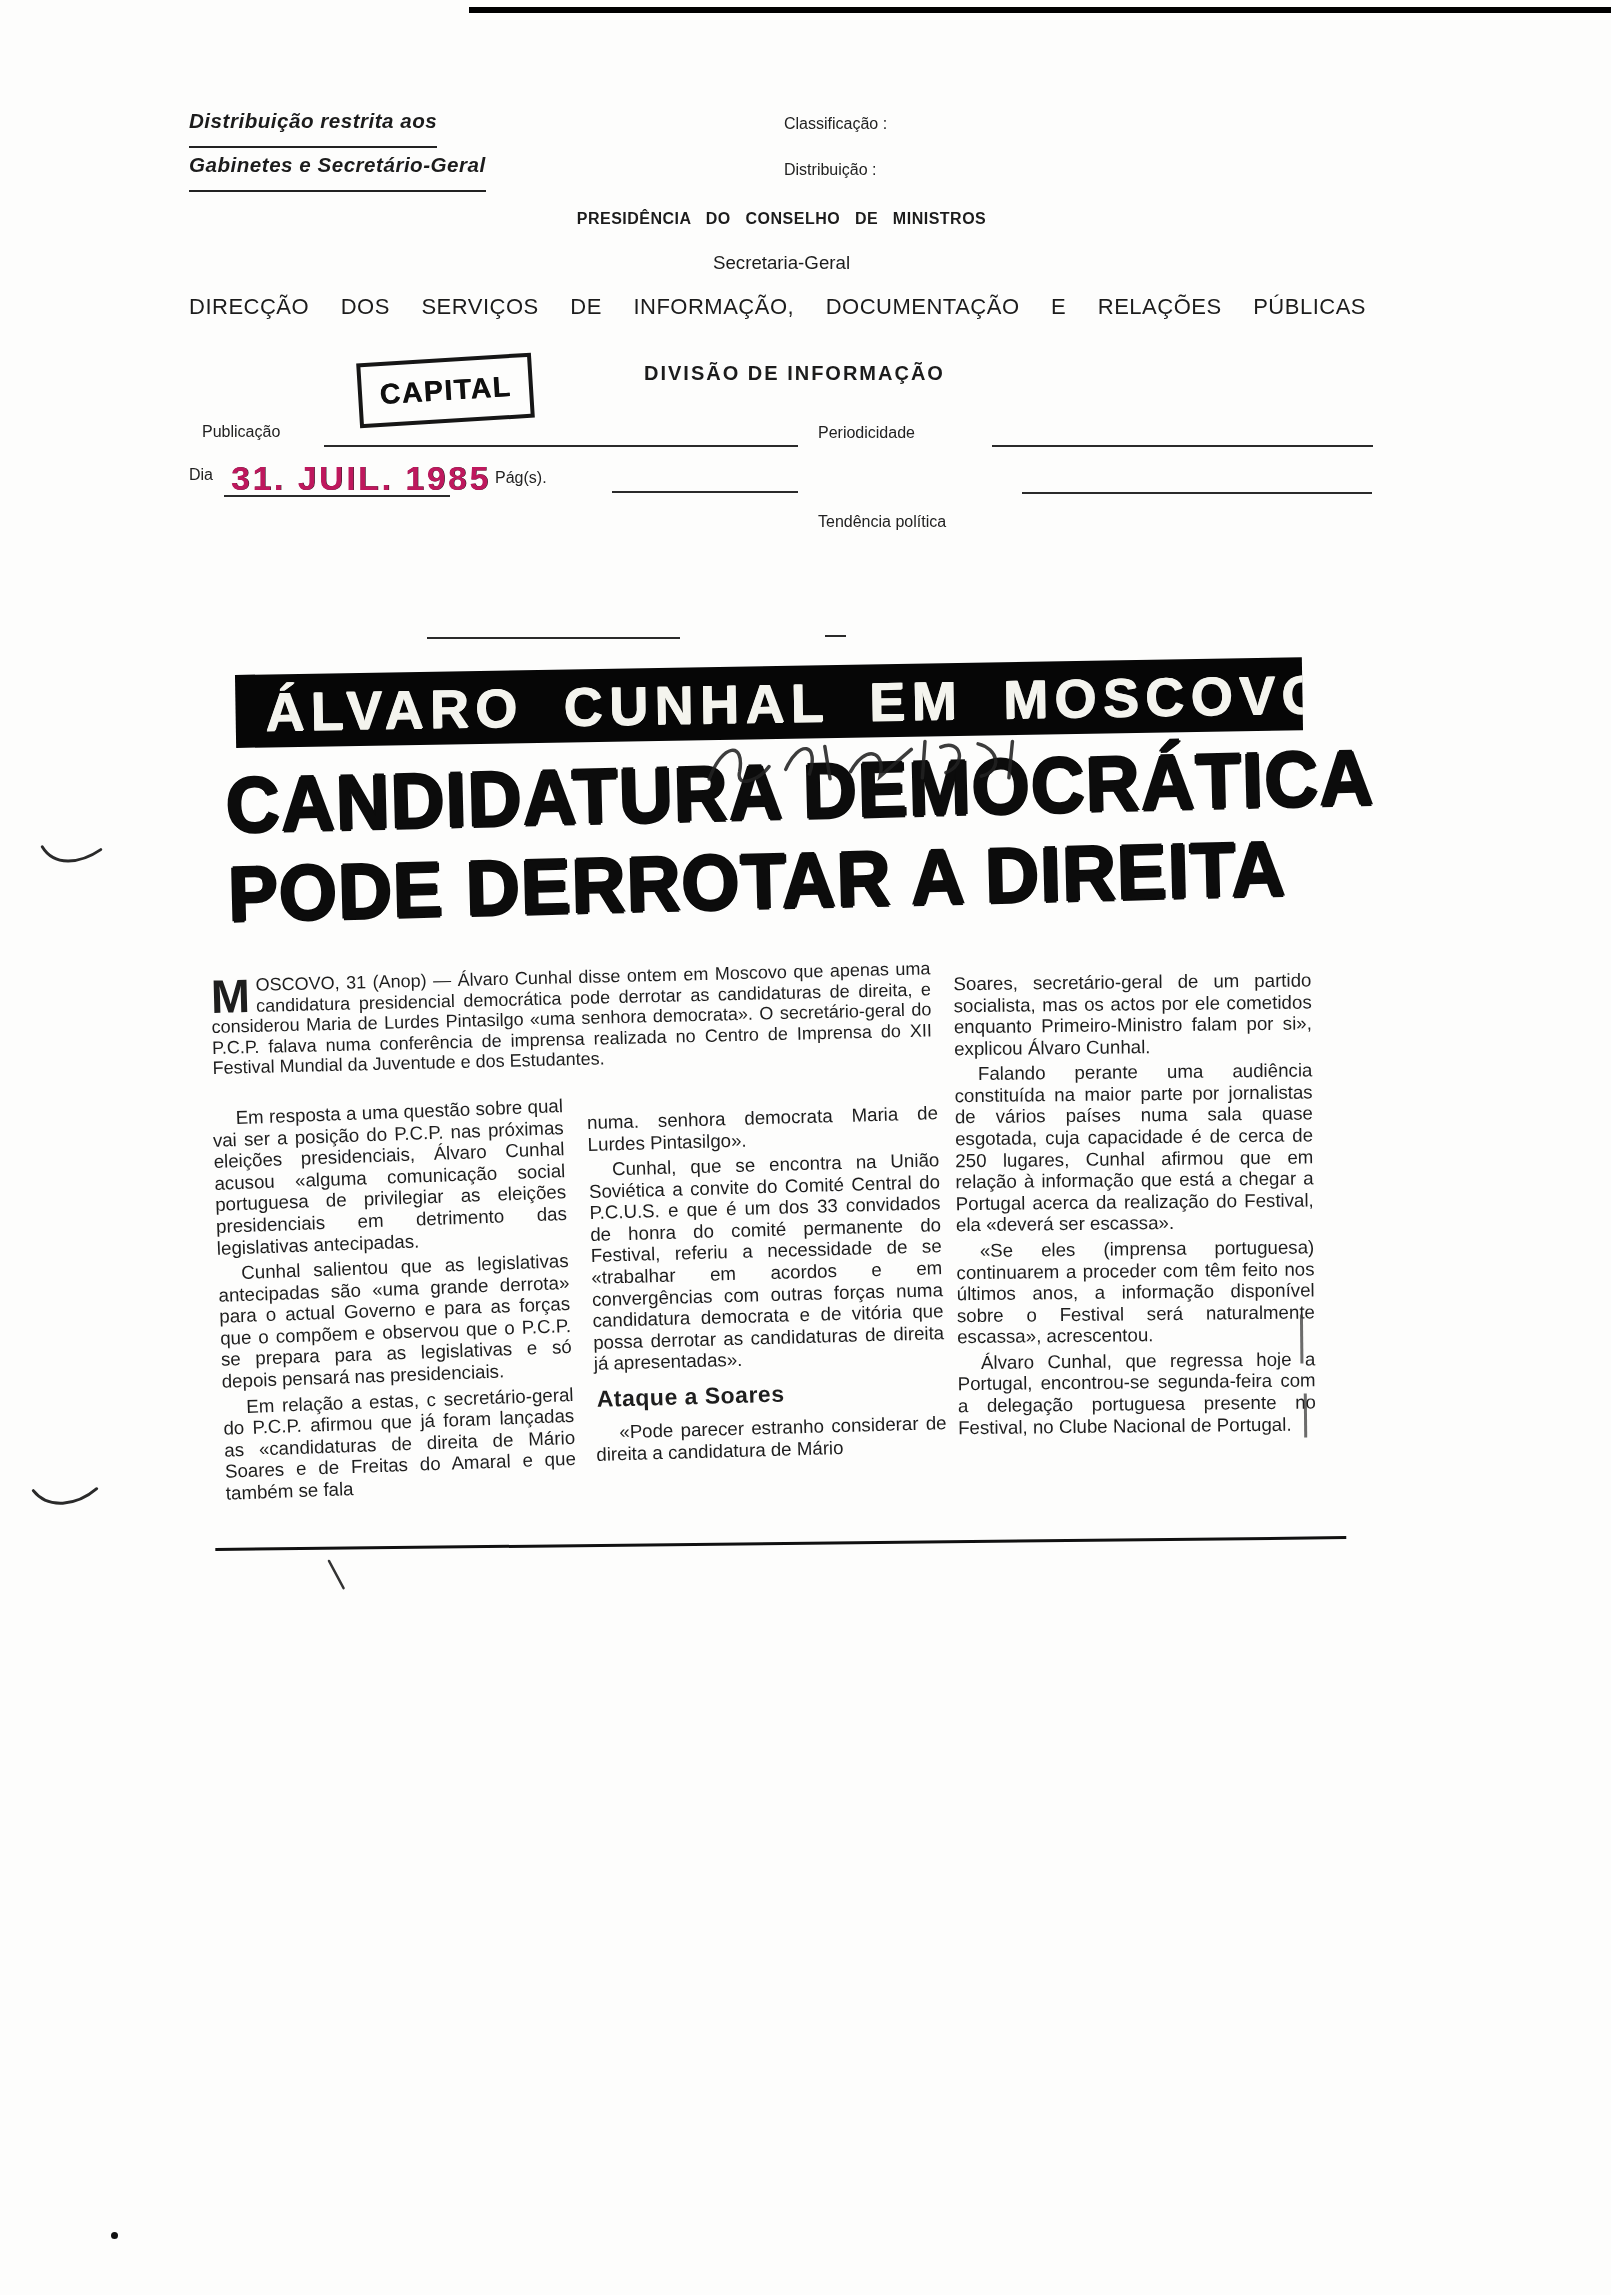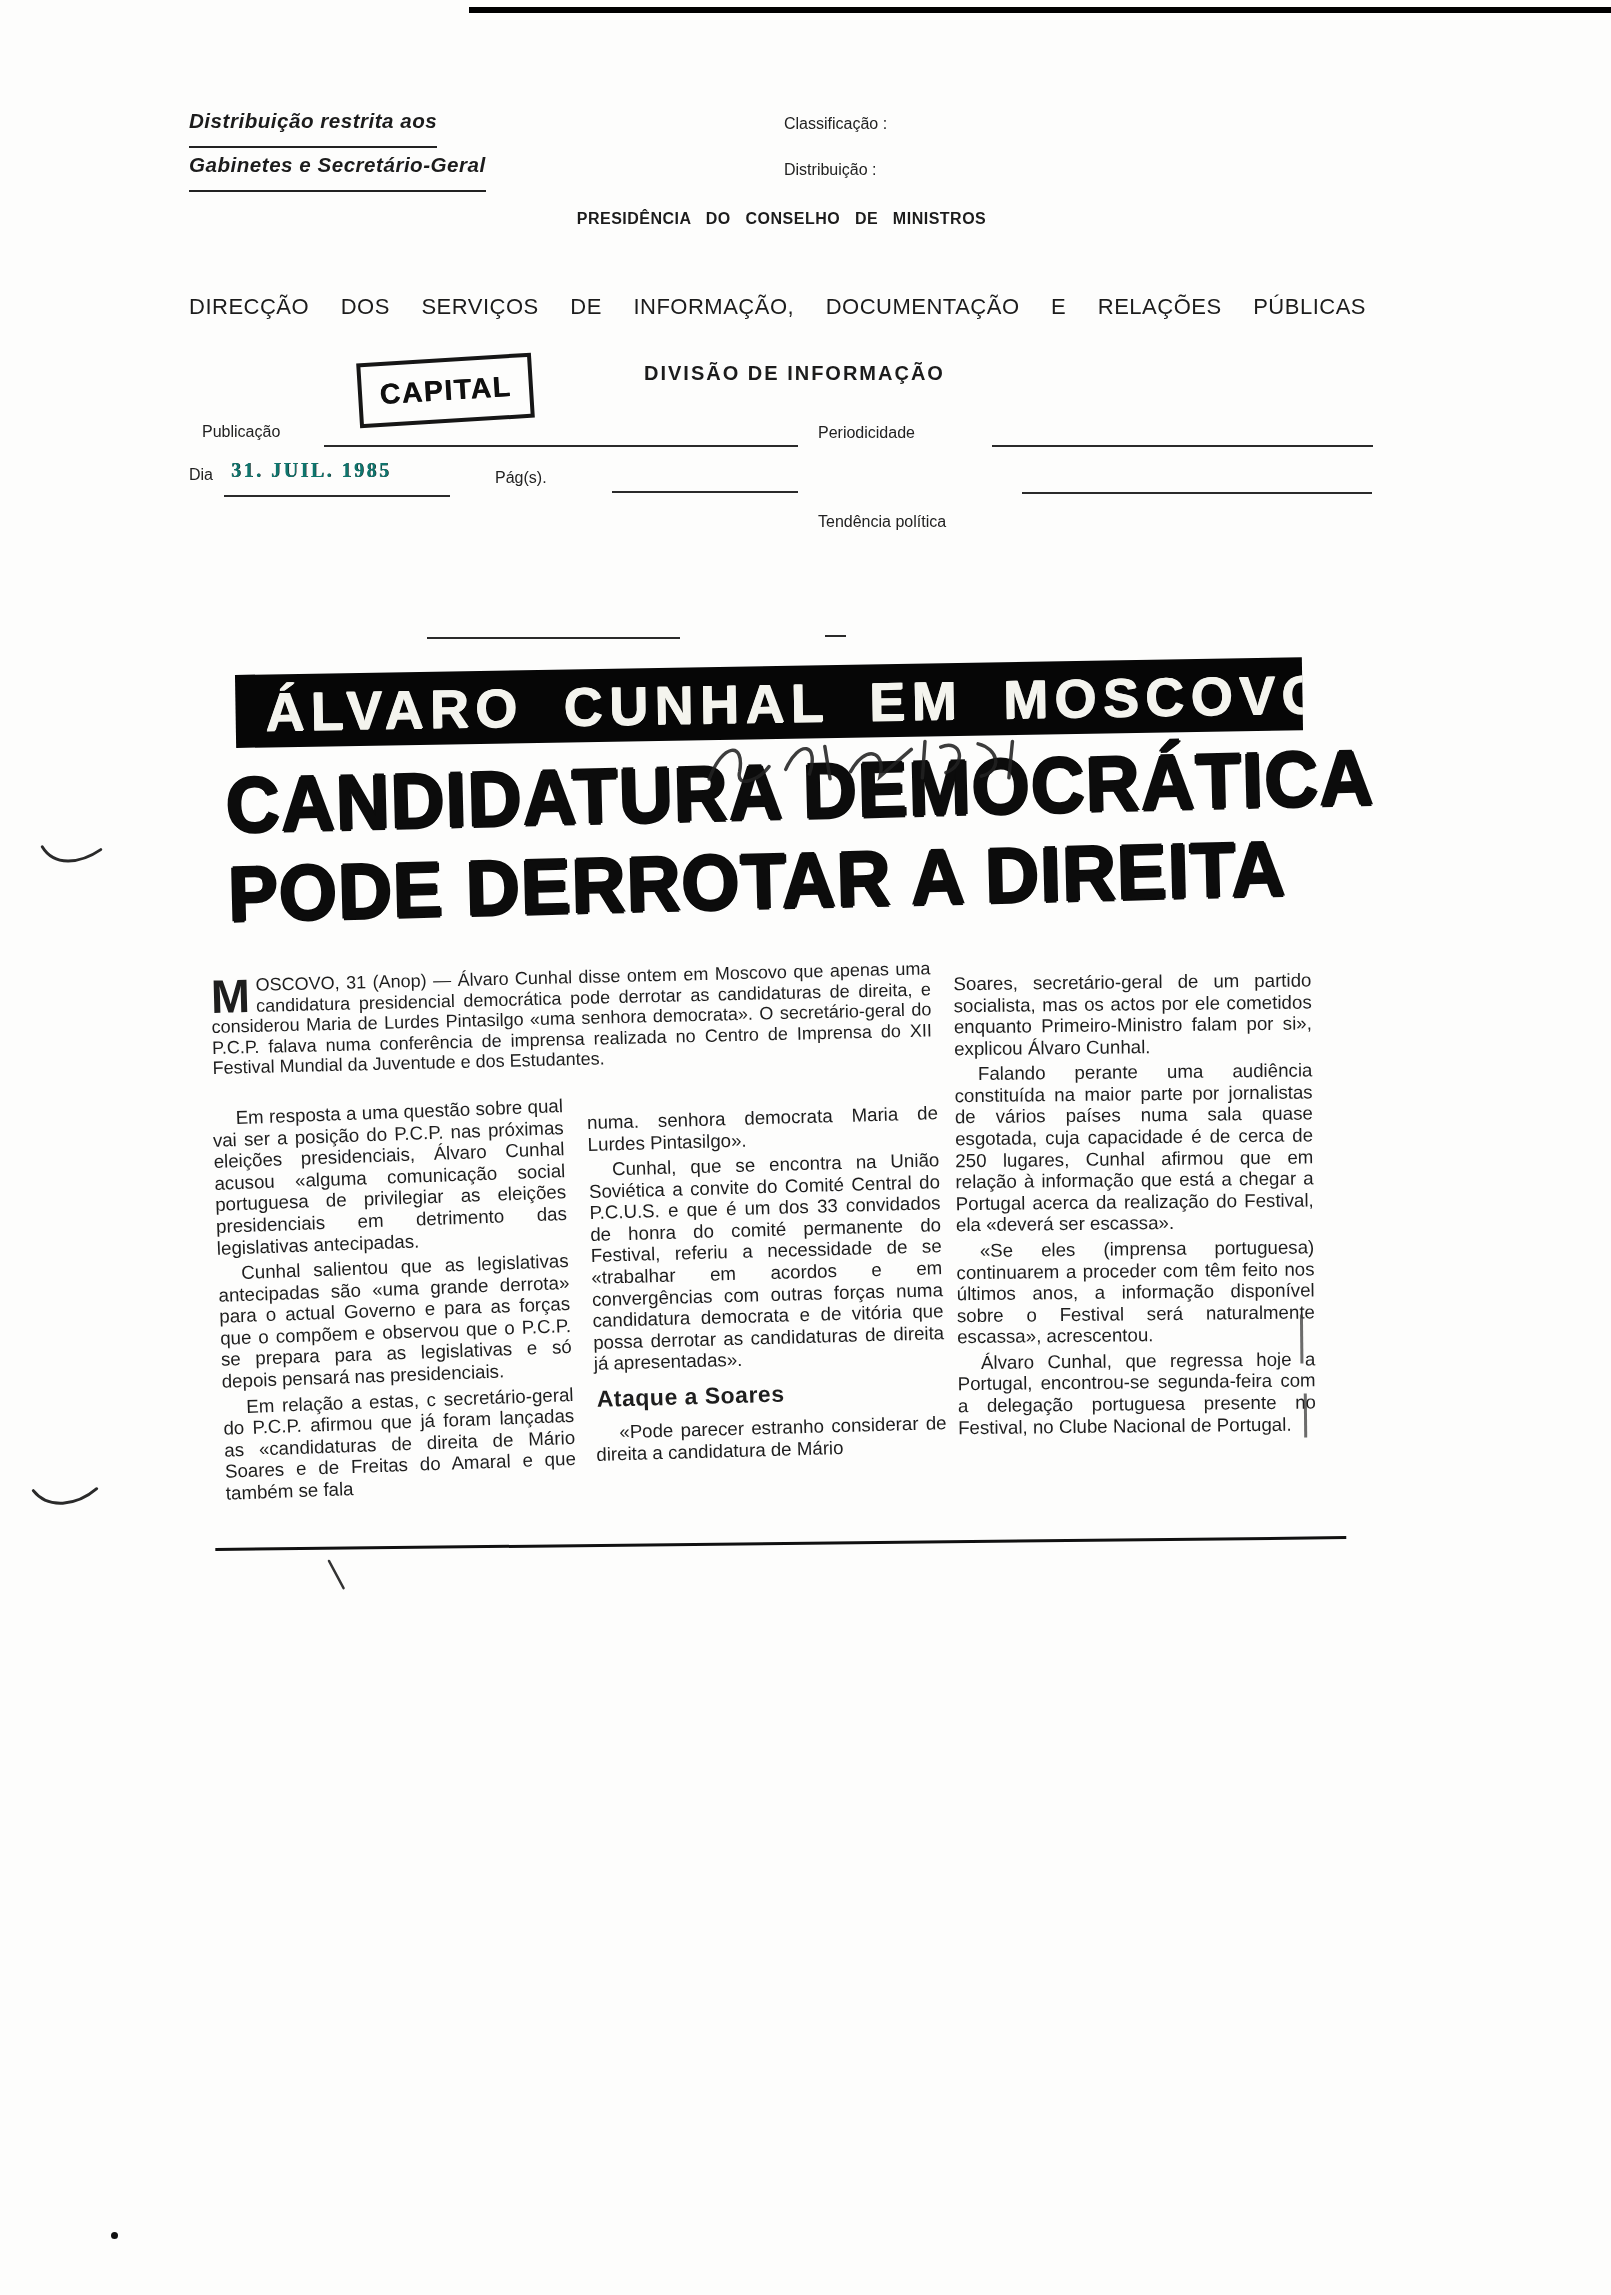--- a/index.html
+++ b/index.html
@@ -25,22 +25,22 @@
   .org-title { font-size:16px; font-weight:bold; word-spacing:9.8px; letter-spacing:0.5px; }
   .org-subtitle { position:absolute; left:290px; top:252px; width:983px; text-align:center; font-size:18.7px; }
   .org-direction { position:absolute; left:189px; top:294px; width:1177px; font-size:22px; font-weight:normal;
     text-align:justify; text-align-last:justify; letter-spacing:0.5px; }
   .org-division { position:absolute; left:644px; top:362px; font-size:20px; font-weight:bold; letter-spacing:2px; }
   .capital-stamp { position:absolute; left:358px; top:358px; width:167px; height:57px;
     border:4.4px solid #161616; transform:rotate(-3.5deg); display:flex; align-items:center; justify-content:center; }
   .capital-stamp span { font-size:28.5px; font-weight:bold; letter-spacing:1.5px; color:#101010;
     text-shadow:0.5px 0 0 #101010; }
   .field-line { position:absolute; border-bottom:2px solid #2b2b2b; height:0; }
-  .date-stamp { position:absolute; left:231px; top:459px; font-size:20px; font-weight:bold; letter-spacing:2.5px;
-    color:#0f766e; white-space:nowrap; text-shadow:0.5px 0 0 #1b1b1b;font-family:Liberation Serif, serif; }
+  .date-stamp { position:absolute; left:231px; top:459px; font-size:34px; font-weight:bold; letter-spacing:2.5px;
+    color:#be185d; white-space:nowrap; text-shadow:0.5px 0 0 #1b1b1b; }
 
   
   .clipping { position:absolute; left:206px; top:658px; width:1135px; height:963px;
     transform:rotate(-0.6deg); transform-origin:left top; color:#1e1e1e; }
   .kicker { position:absolute; left:28.5px; top:13.8px; width:1067px; height:73px; background:#060606;
     transform:rotate(-0.35deg); display:flex; align-items:center; overflow:hidden; }
   .kicker span { color:#f4f4ee; font-size:54px; font-weight:bold; letter-spacing:6.4px; word-spacing:18.7px;
     padding-left:29.5px; white-space:nowrap; text-shadow:1px 0 0 #f4f4ee, 0 1px 0 #f4f4ee; }
   .headline { position:absolute; left:17.7px; top:101px; transform:rotate(-0.8deg); transform-origin:left top;
     color:#0c0c0c; font-weight:bold; }
@@ -86,20 +86,21 @@
 
   <div class="restricted r1">Distribuição restrita aos</div>
   <div class="restricted r2">Gabinetes e Secretário-Geral</div>
 
   <div class="form-label" style="left:784px; top:115px;">Classificação :</div>
   <div class="form-label" style="left:784px; top:161px;">Distribuição :</div>
 
   <div class="org-title-wrap">
     <span class="org-title">PRESIDÊNCIA DO CONSELHO DE MINISTROS</span>
   </div>
+  <div class="org-subtitle">Secretaria-Geral</div>
   <div class="org-direction">DIRECÇÃO DOS SERVIÇOS DE INFORMAÇÃO, DOCUMENTAÇÃO E RELAÇÕES PÚBLICAS</div>
   <div class="org-division">DIVISÃO DE INFORMAÇÃO</div>
 
   <div class="capital-stamp">
     <span>CAPITAL</span>
   </div>
 
   <div class="form-label" style="left:202px; top:423px;">Publicação</div>
   <div class="field-line" style="left:324px; top:445px; width:474px;"></div>
   <div class="form-label" style="left:818px; top:424px;">Periodicidade</div>

